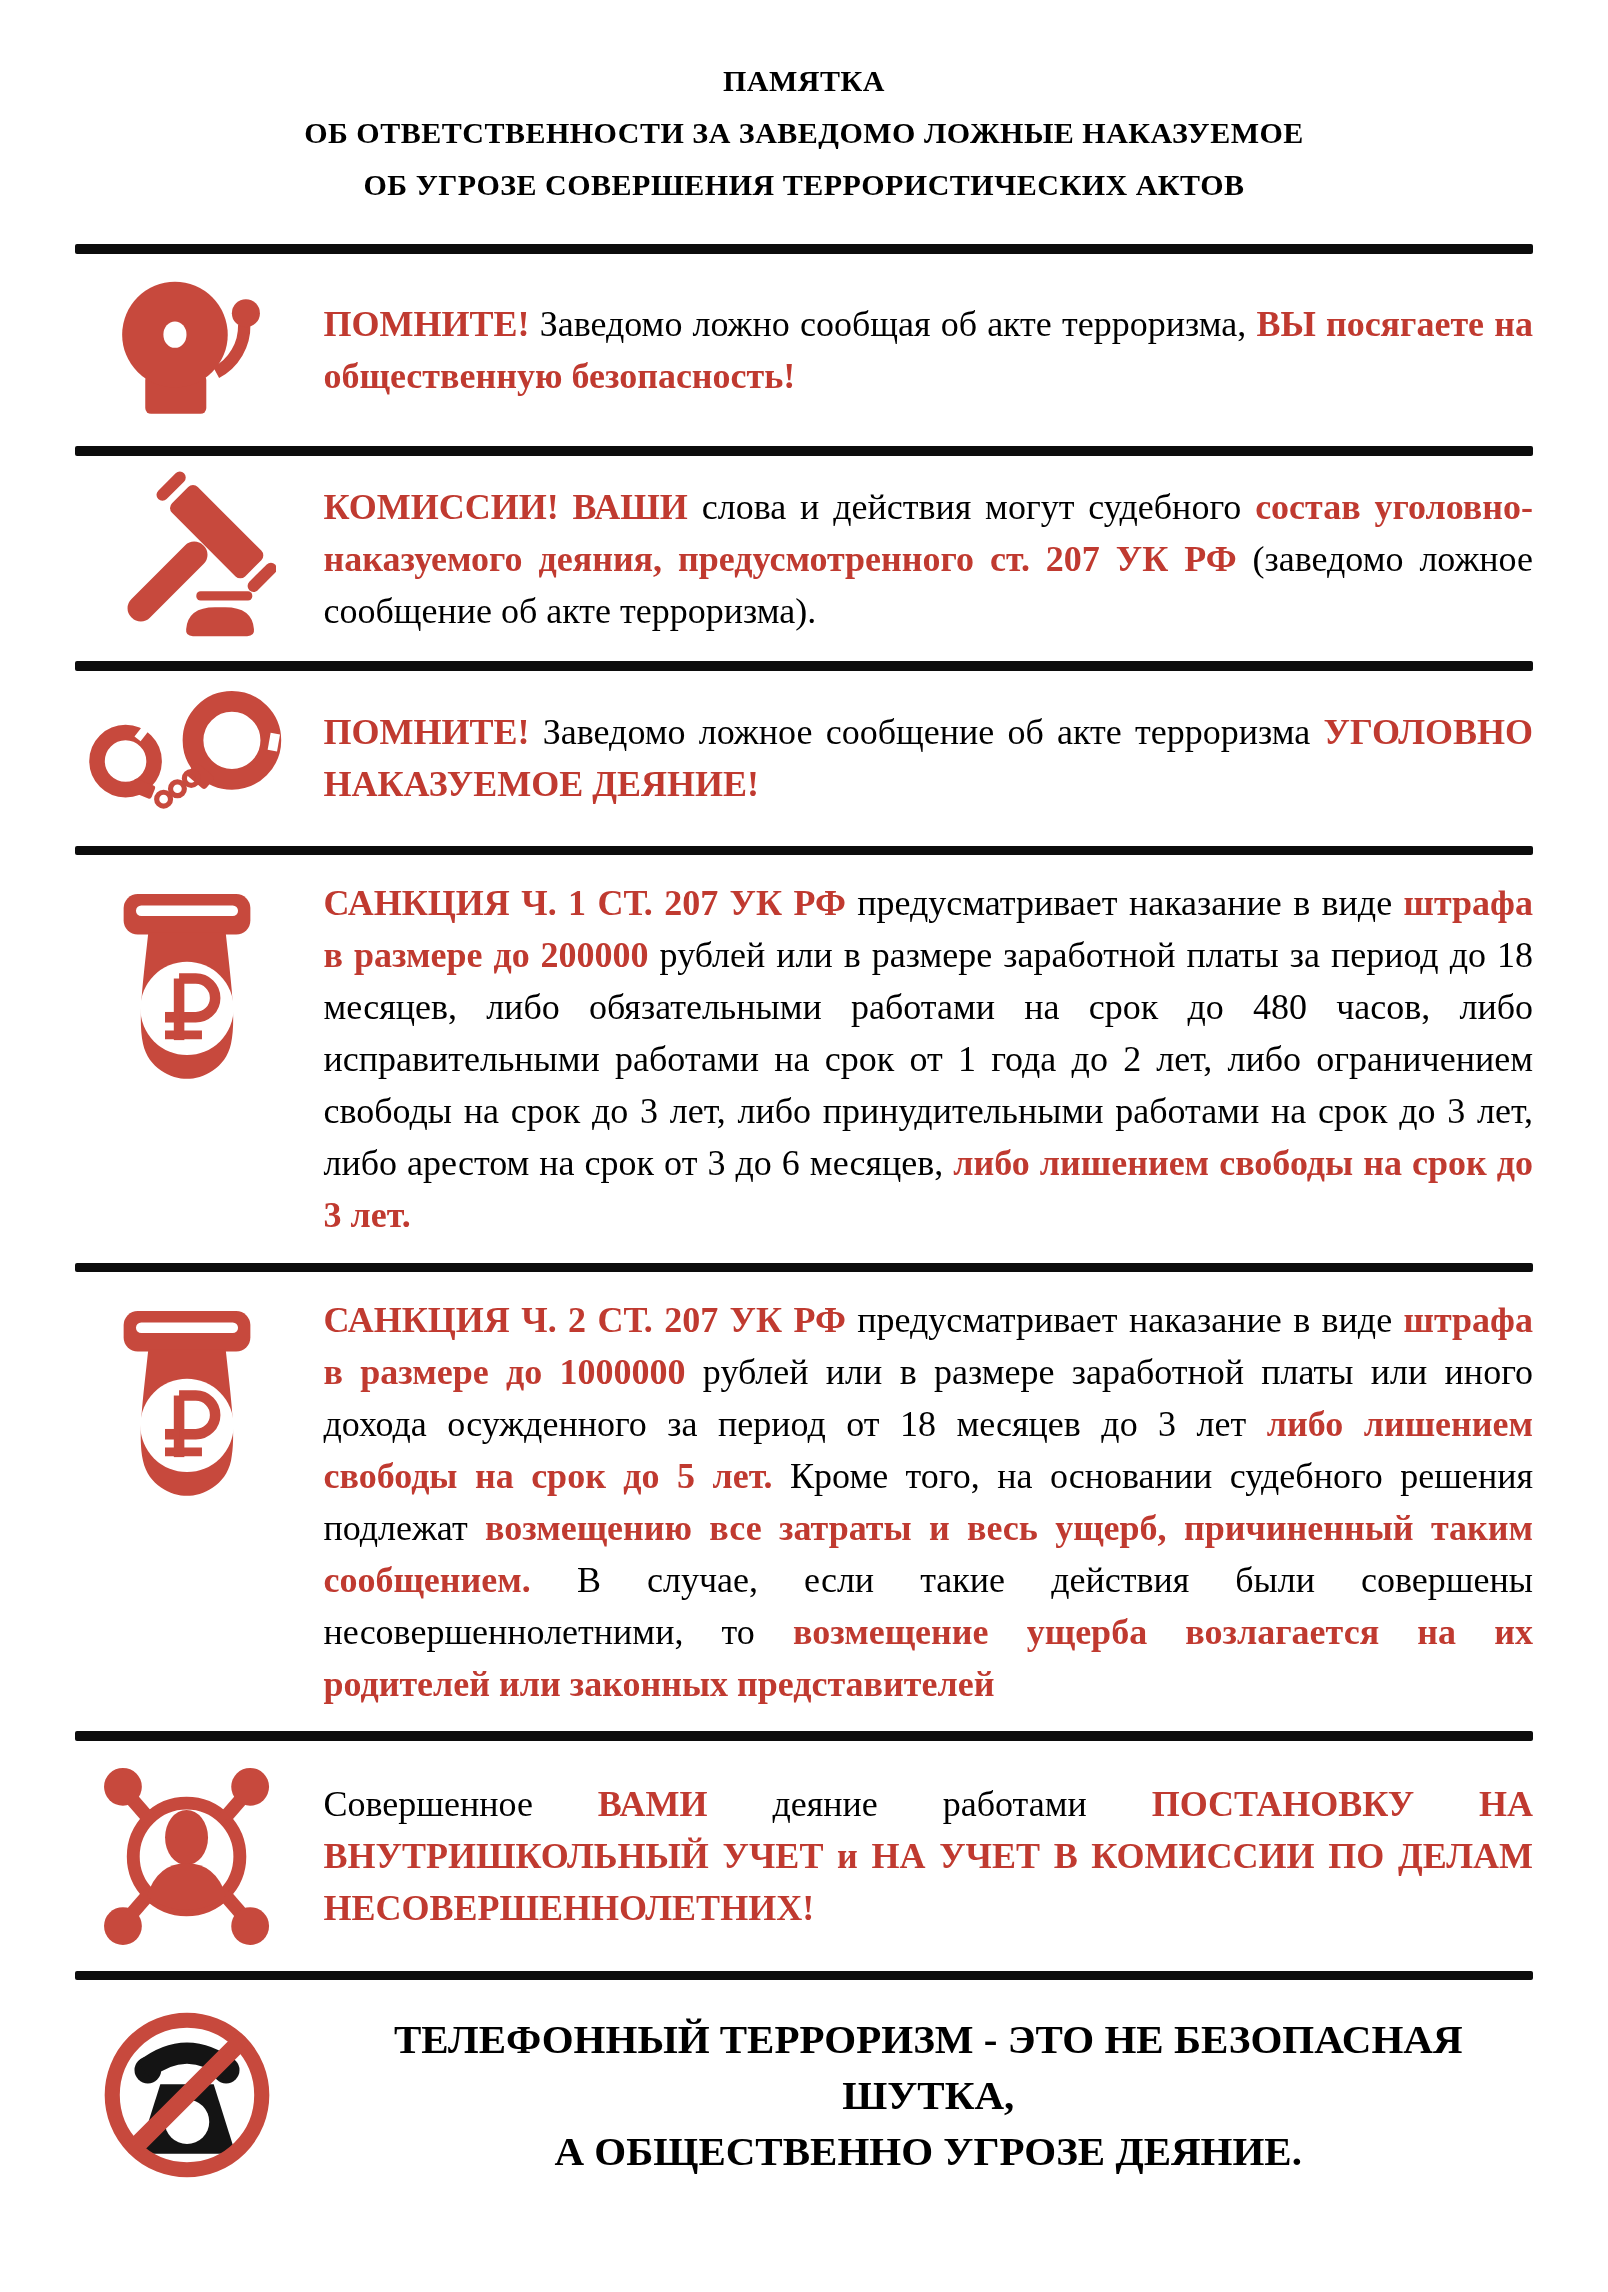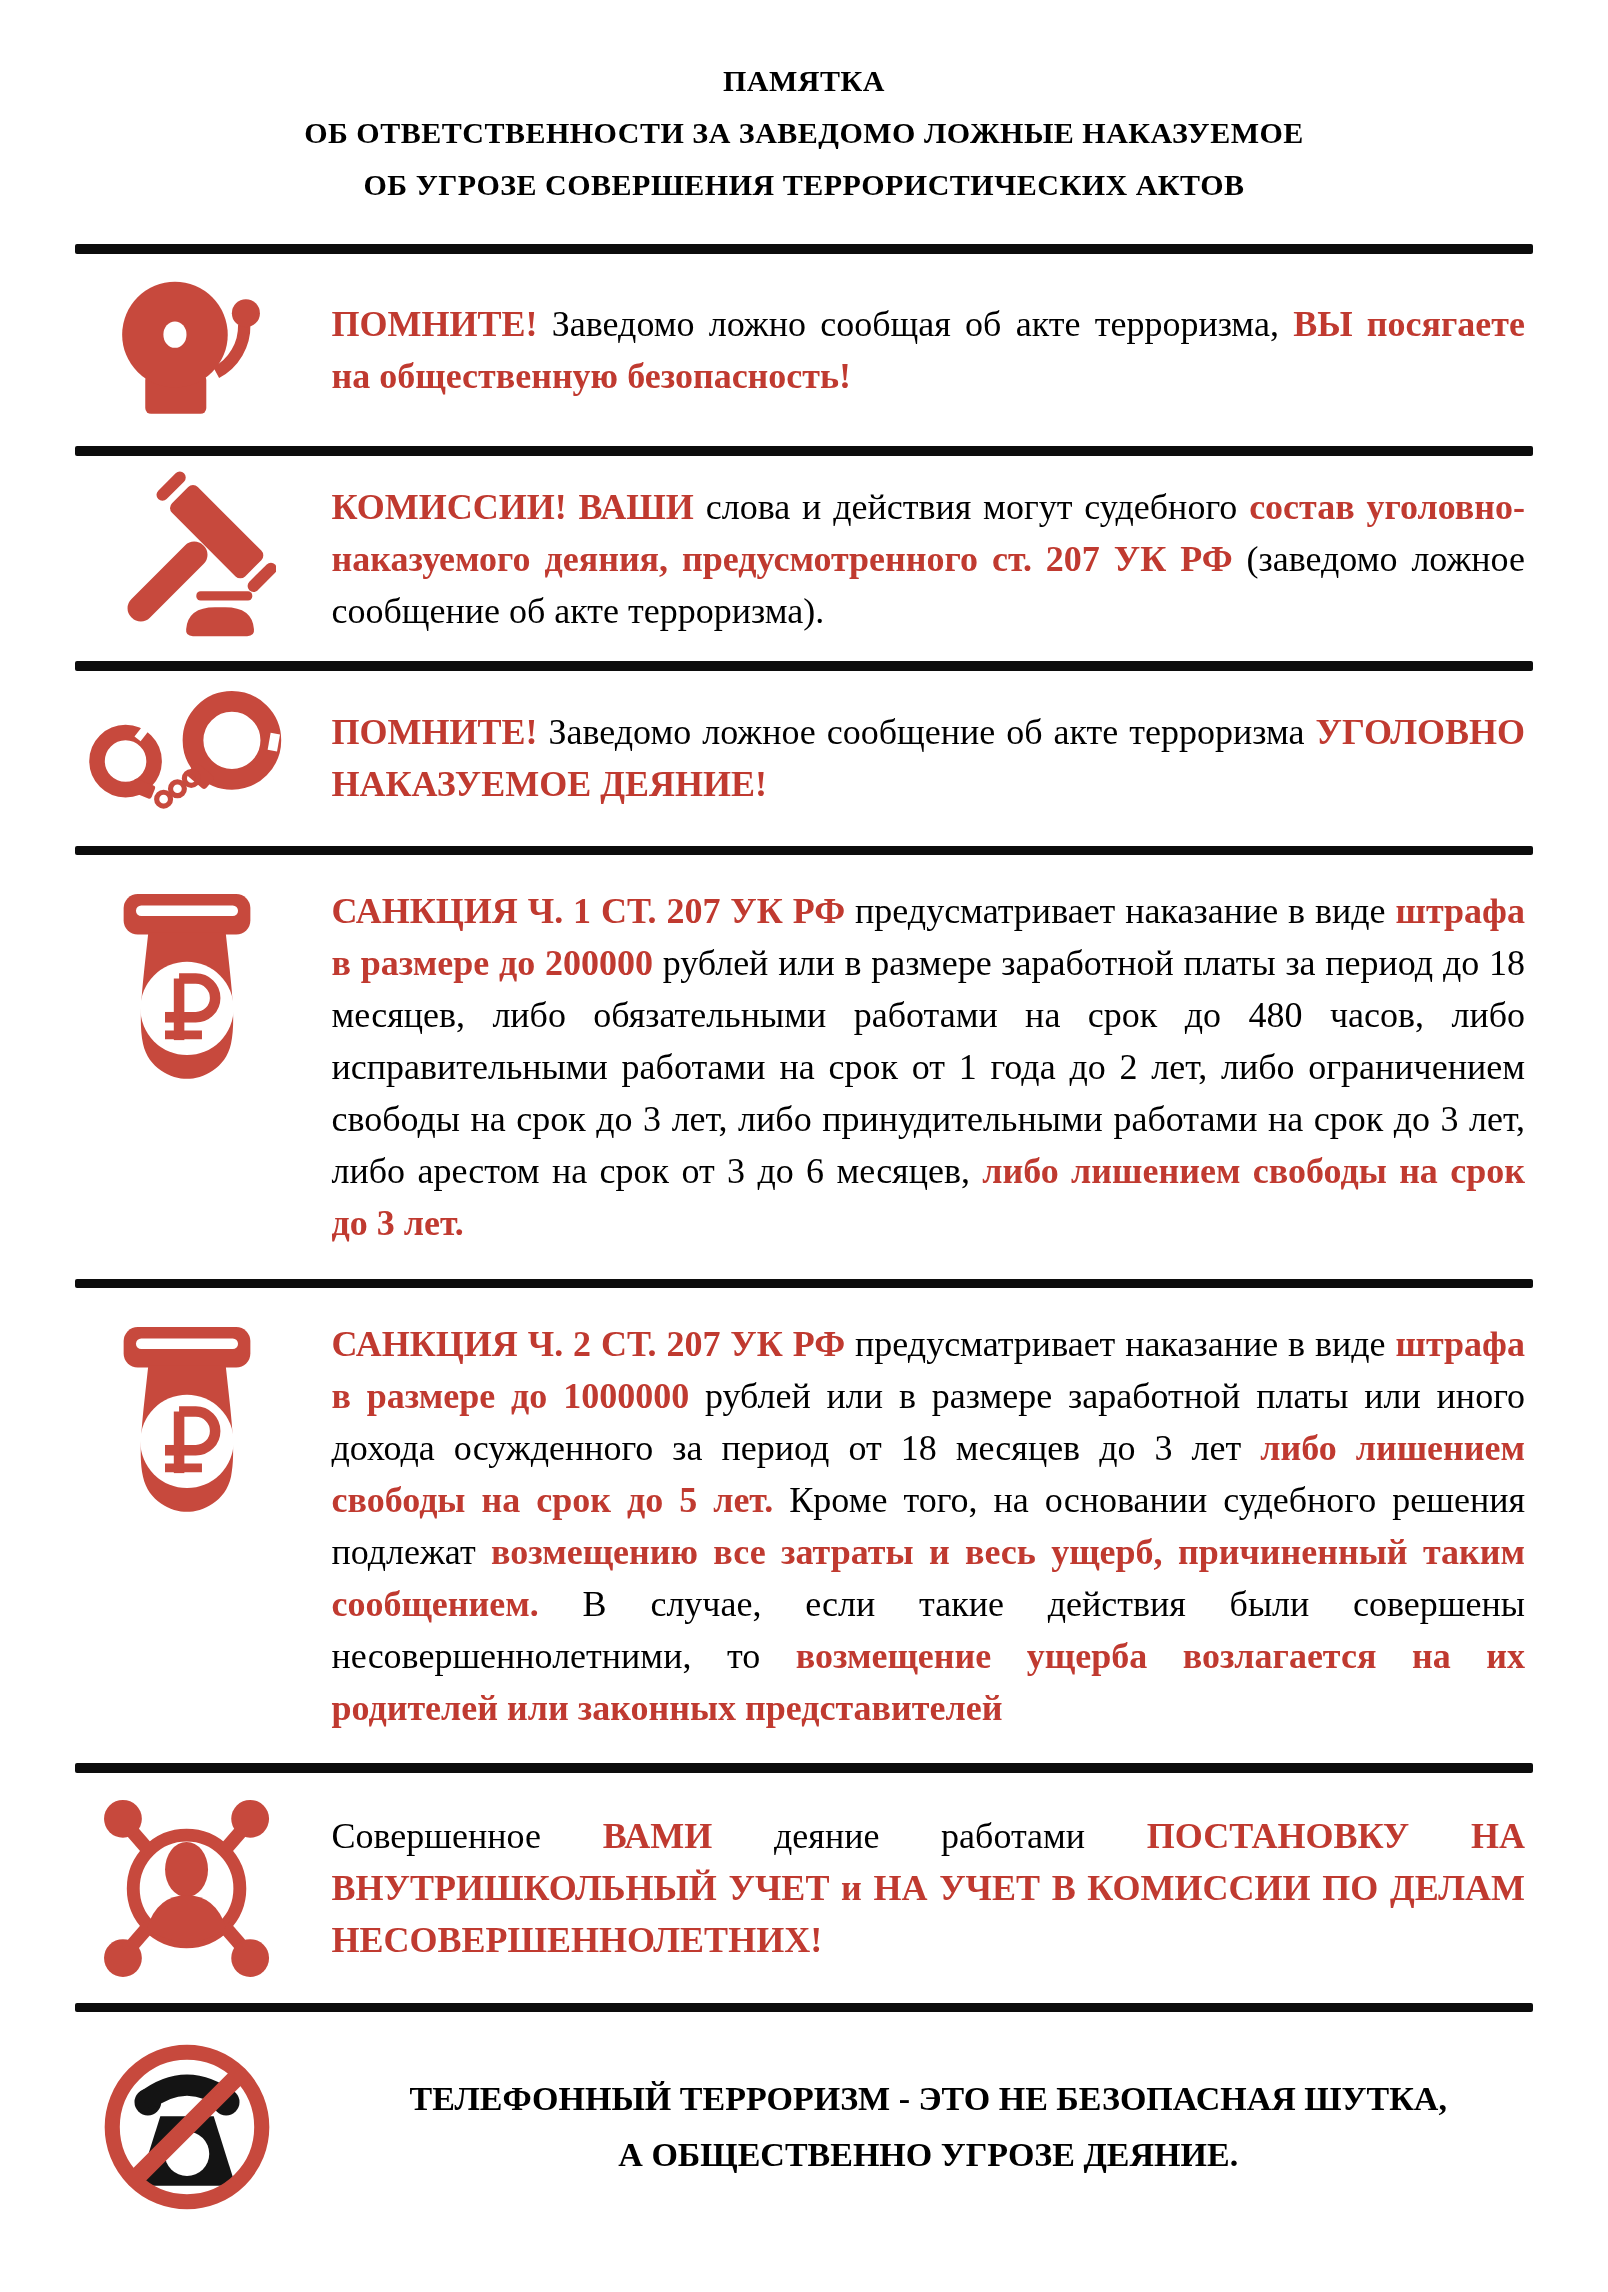--- a/index.html
+++ b/index.html
@@ -21,27 +21,27 @@
   }
   .title span{display:block;}
   .divider{height:9.8px;background:var(--ink);border-radius:2px;}
   .row{display:flex;align-items:center;gap:25.5px;padding:13.7px 0;}
   .row-s2{padding:13.7px 0;}
   .row-s4,.row-s5{align-items:flex-start;padding:21.6px 0;justify-content:flex-end;}
   .row-s4 .icon-cell,.row-s5 .icon-cell{margin-top:9.8px;}
   .row-footer{padding:25.5px 0 9.8px 0;align-items:center;}
   .icon-cell{flex:0 0 223px;display:flex;justify-content:center;align-items:center;}
   .text-cell{
-    flex:1;margin:8px;
+    flex:1;margin:0;
     font-size:36px;line-height:52px;
     text-align:justify;
   }
   .row-footer .text-cell{
     text-align:center;font-weight:bold;
-    font-size:34px;line-height:56px;
+    font-size:41px;line-height:56px;
   }
   .seg-b{color:#000;}
   .seg-r{color:var(--red-text);font-weight:bold;}
   .seg-kb{color:#000;font-weight:bold;}
   
   .icf{fill:var(--red);}
   .ics{stroke:var(--red);fill:none;}
   .icw{fill:#ffffff;}
   .icb{fill:#141414;}
   .ic-bell{height:165px;}

